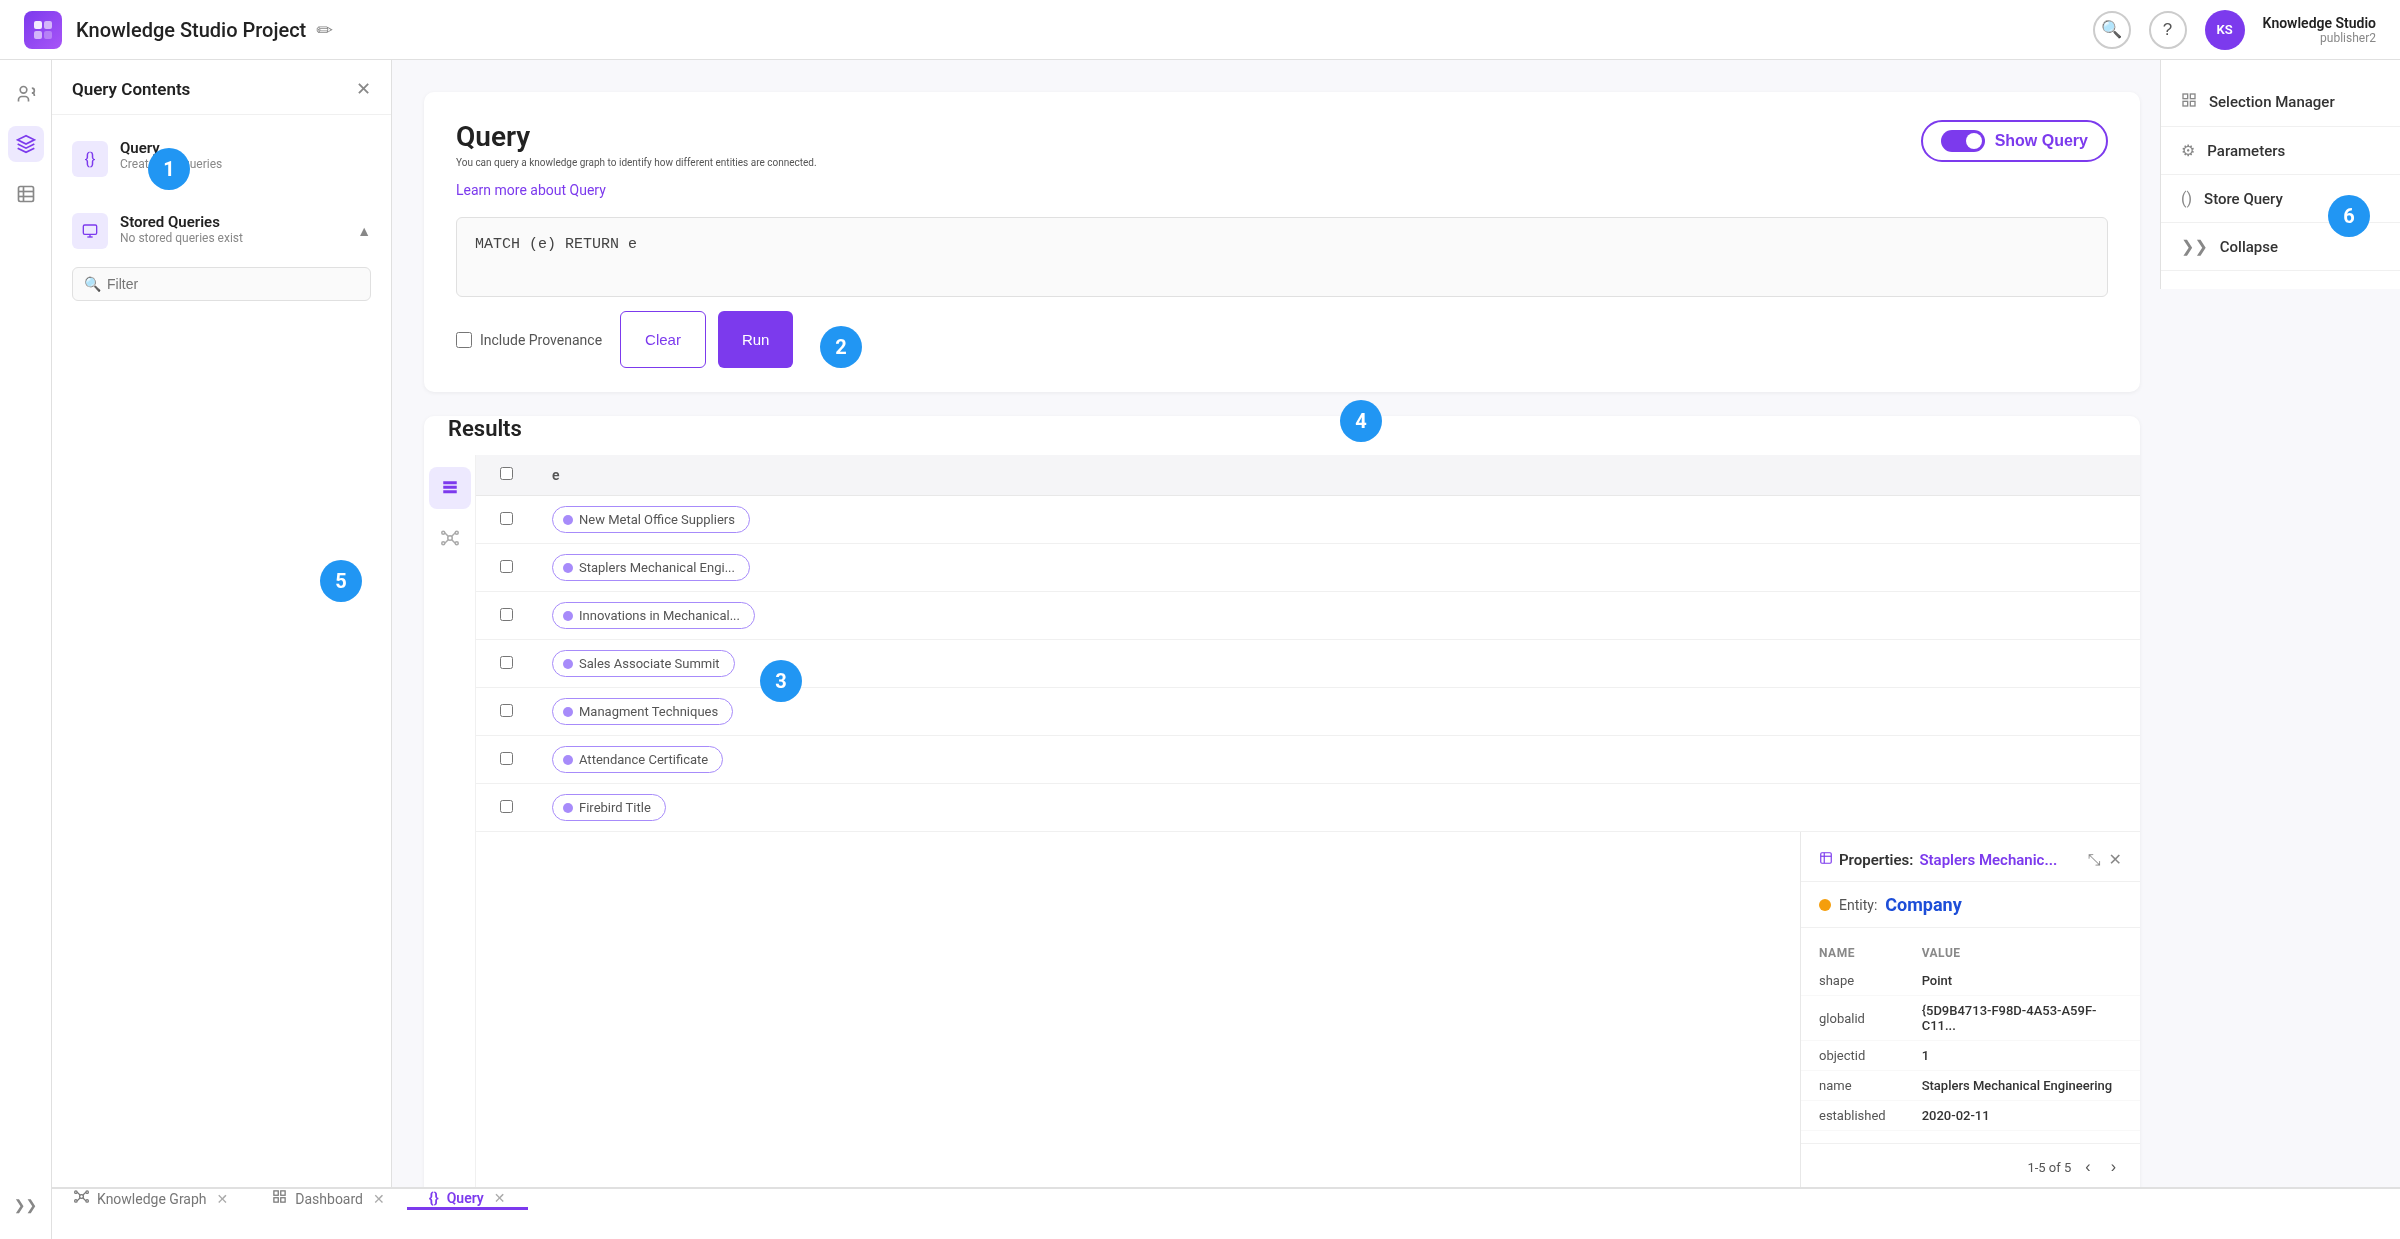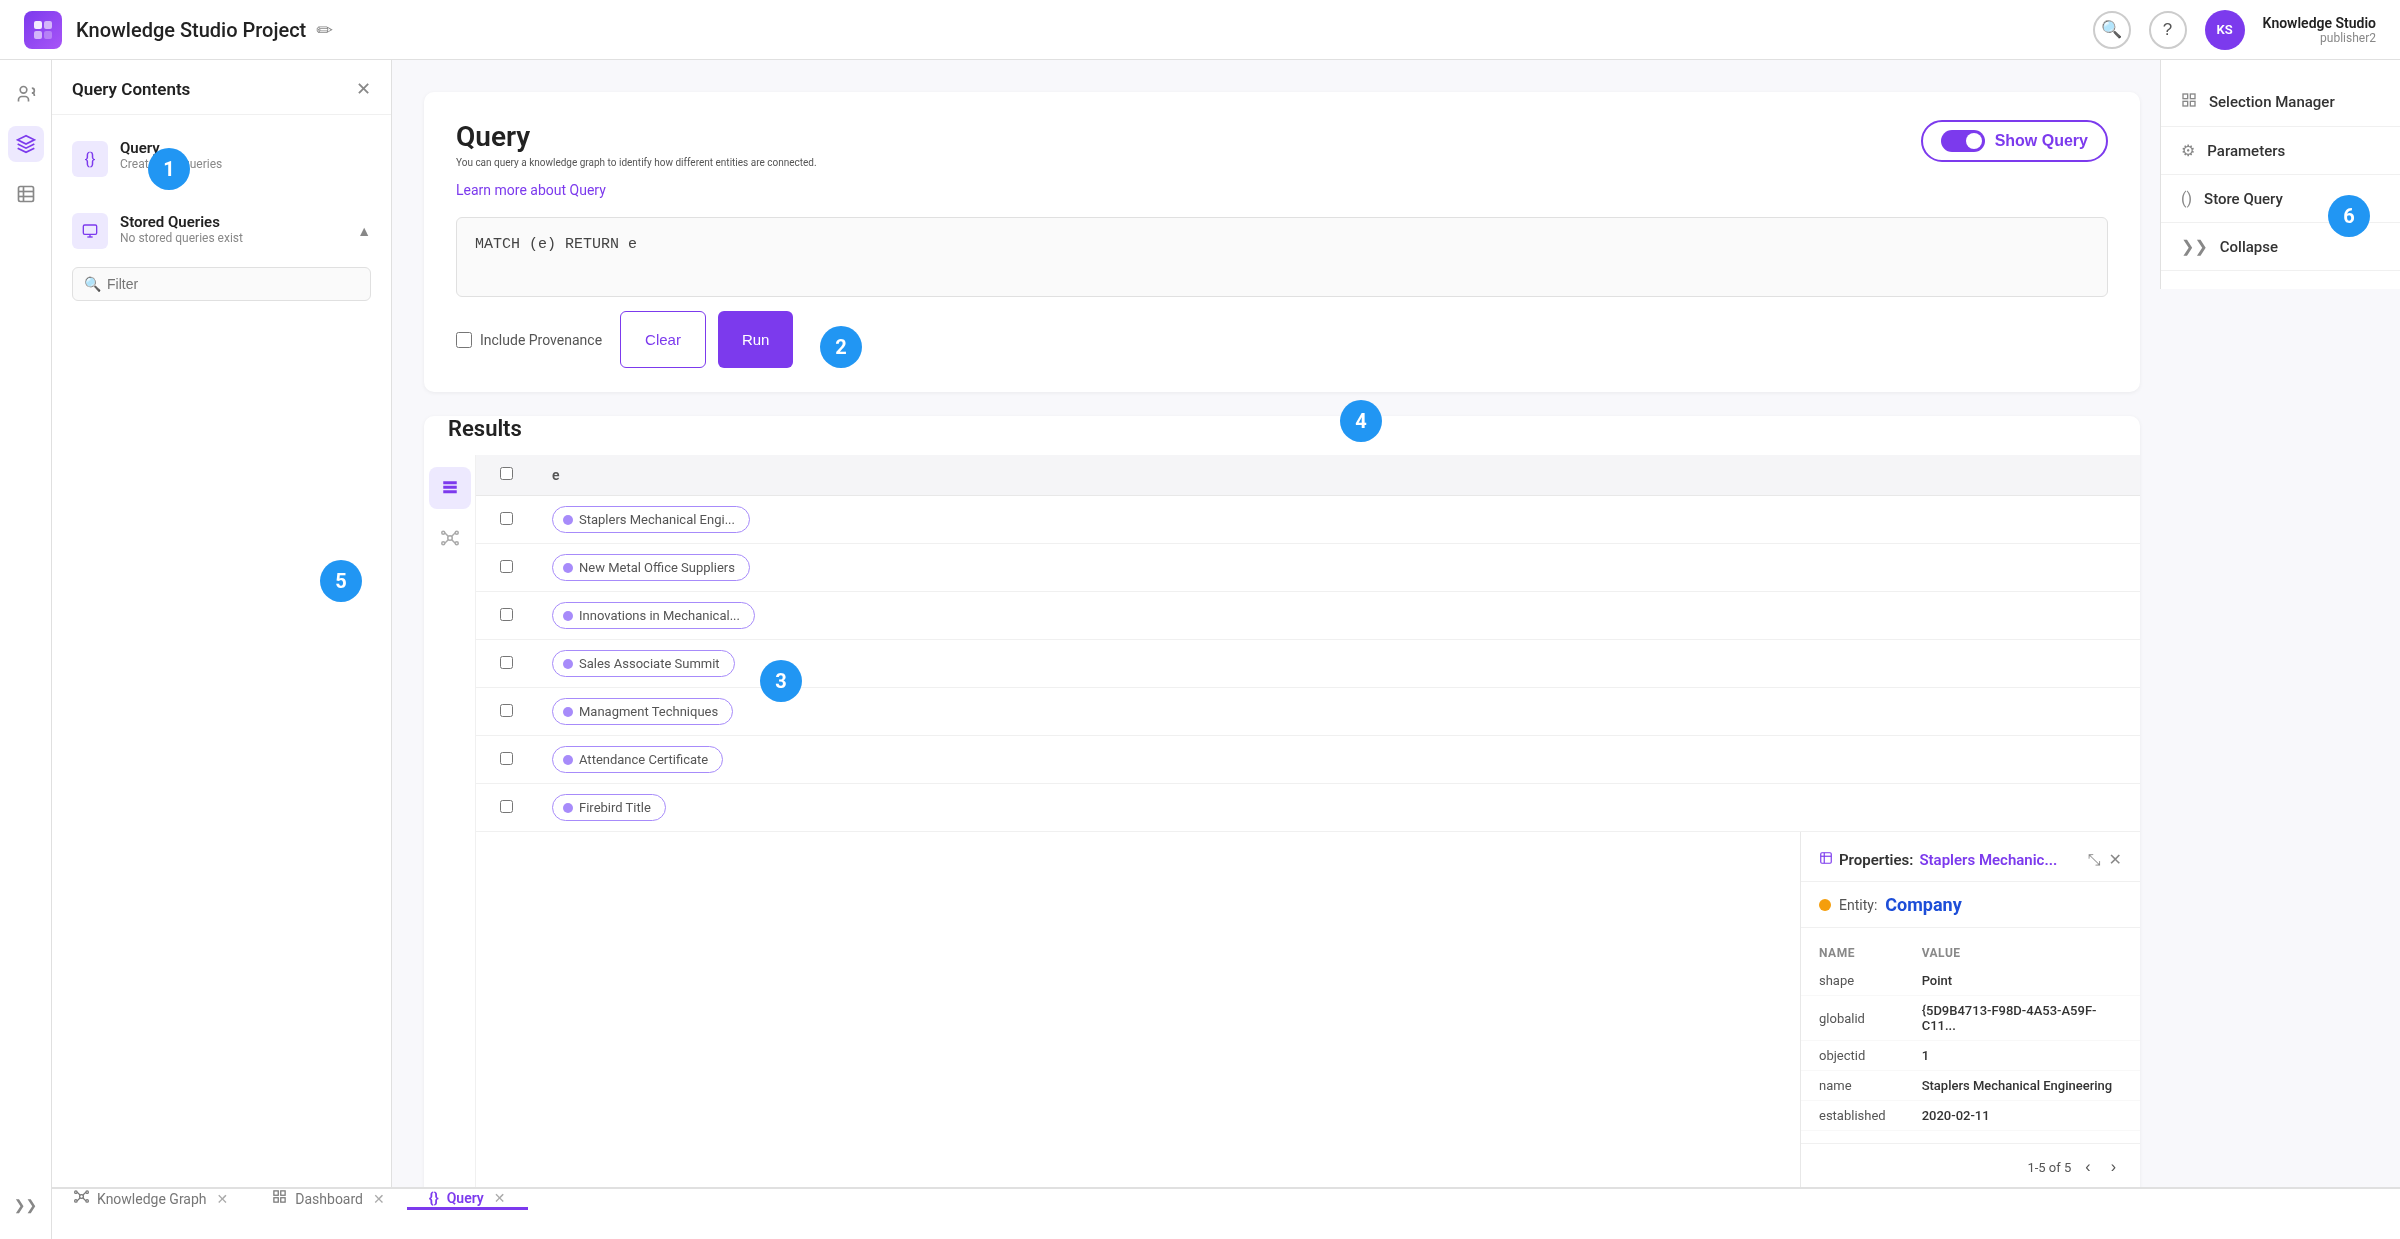--- a/index.html
+++ b/index.html
@@ -674,30 +674,30 @@
               <th><input type="checkbox" style=""></th>
               <th>e</th>
             </tr>
           </thead>
           <tbody id="results-tbody">
           <tr>
       <td><input type="checkbox" style=""></td>
       <td>
         <span class="entity-tag">
           <span class="entity-dot"></span>
-          <span>Staplers Mechanical Engi...</span>
+          <span>New Metal Office Suppliers</span>
         </span>
       </td>
     </tr>
               <tr>
       <td><input type="checkbox" style=""></td>
       <td>
         <span class="entity-tag">
           <span class="entity-dot"></span>
-          <span>New Metal Office Suppliers</span>
+          <span>Staplers Mechanical Engi...</span>
         </span>
       </td>
     </tr>
               <tr>
       <td><input type="checkbox" style=""></td>
       <td>
         <span class="entity-tag">
           <span class="entity-dot"></span>
           <span>Innovations in Mechanical...</span>
         </span>

